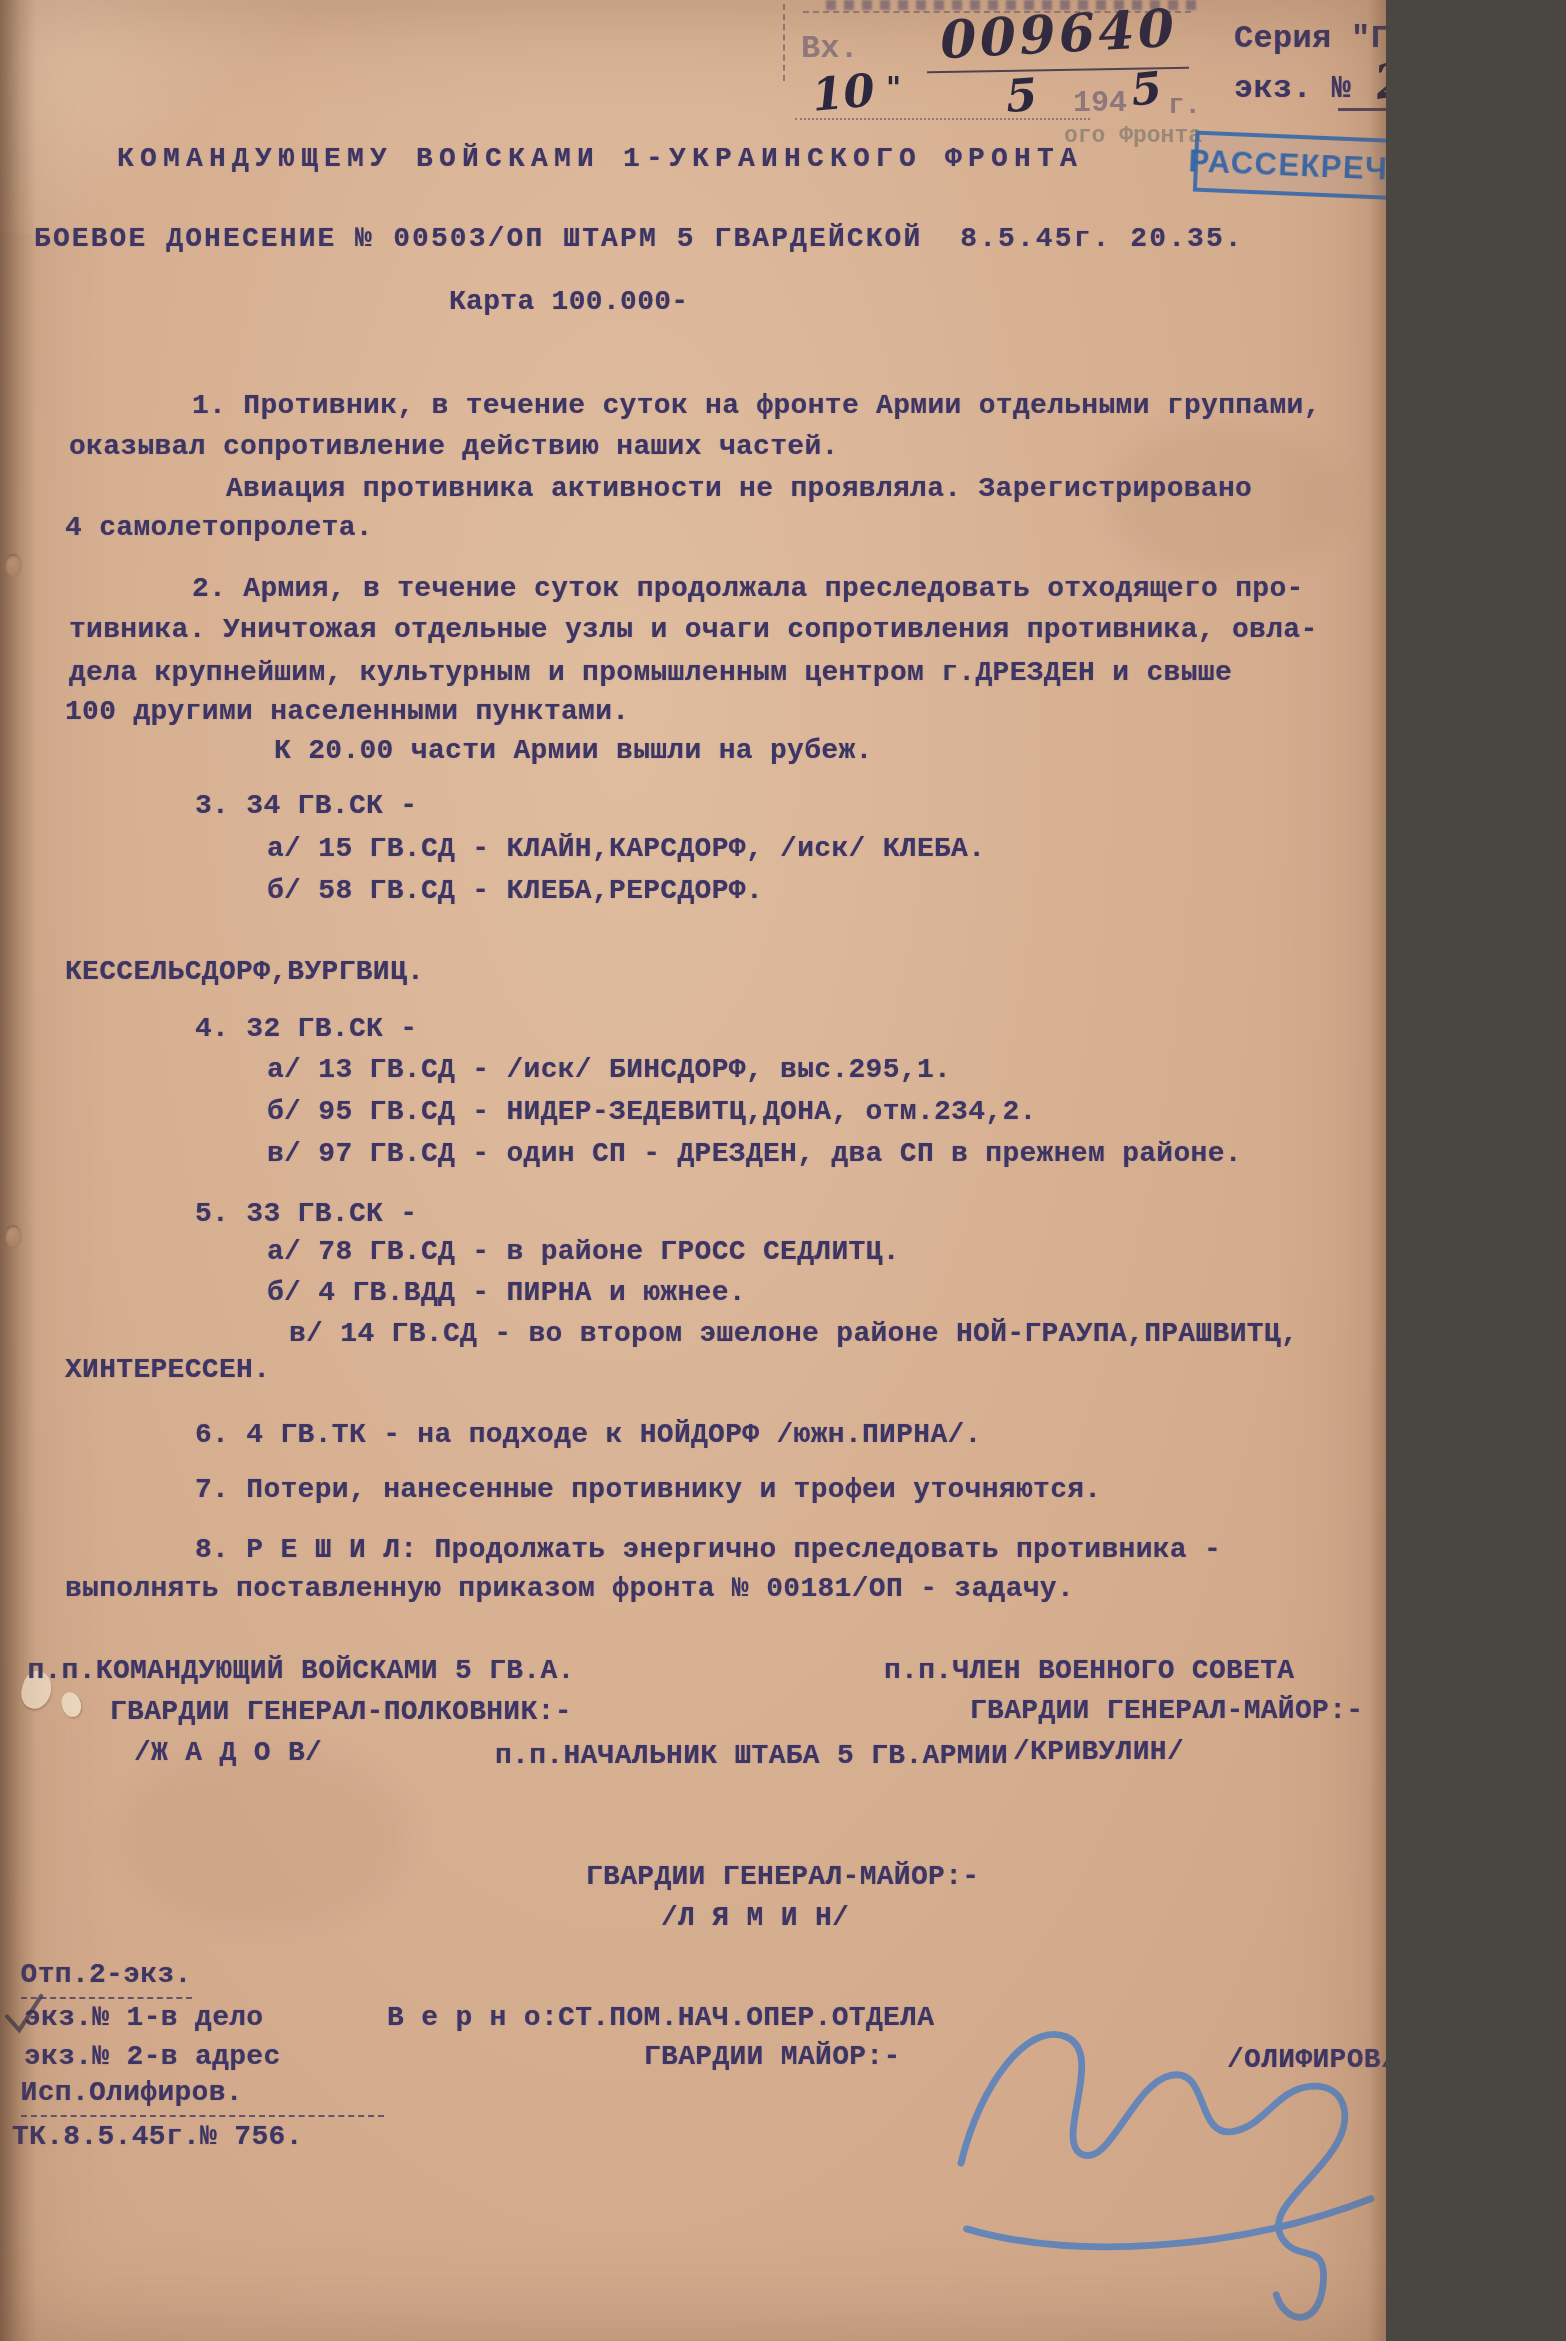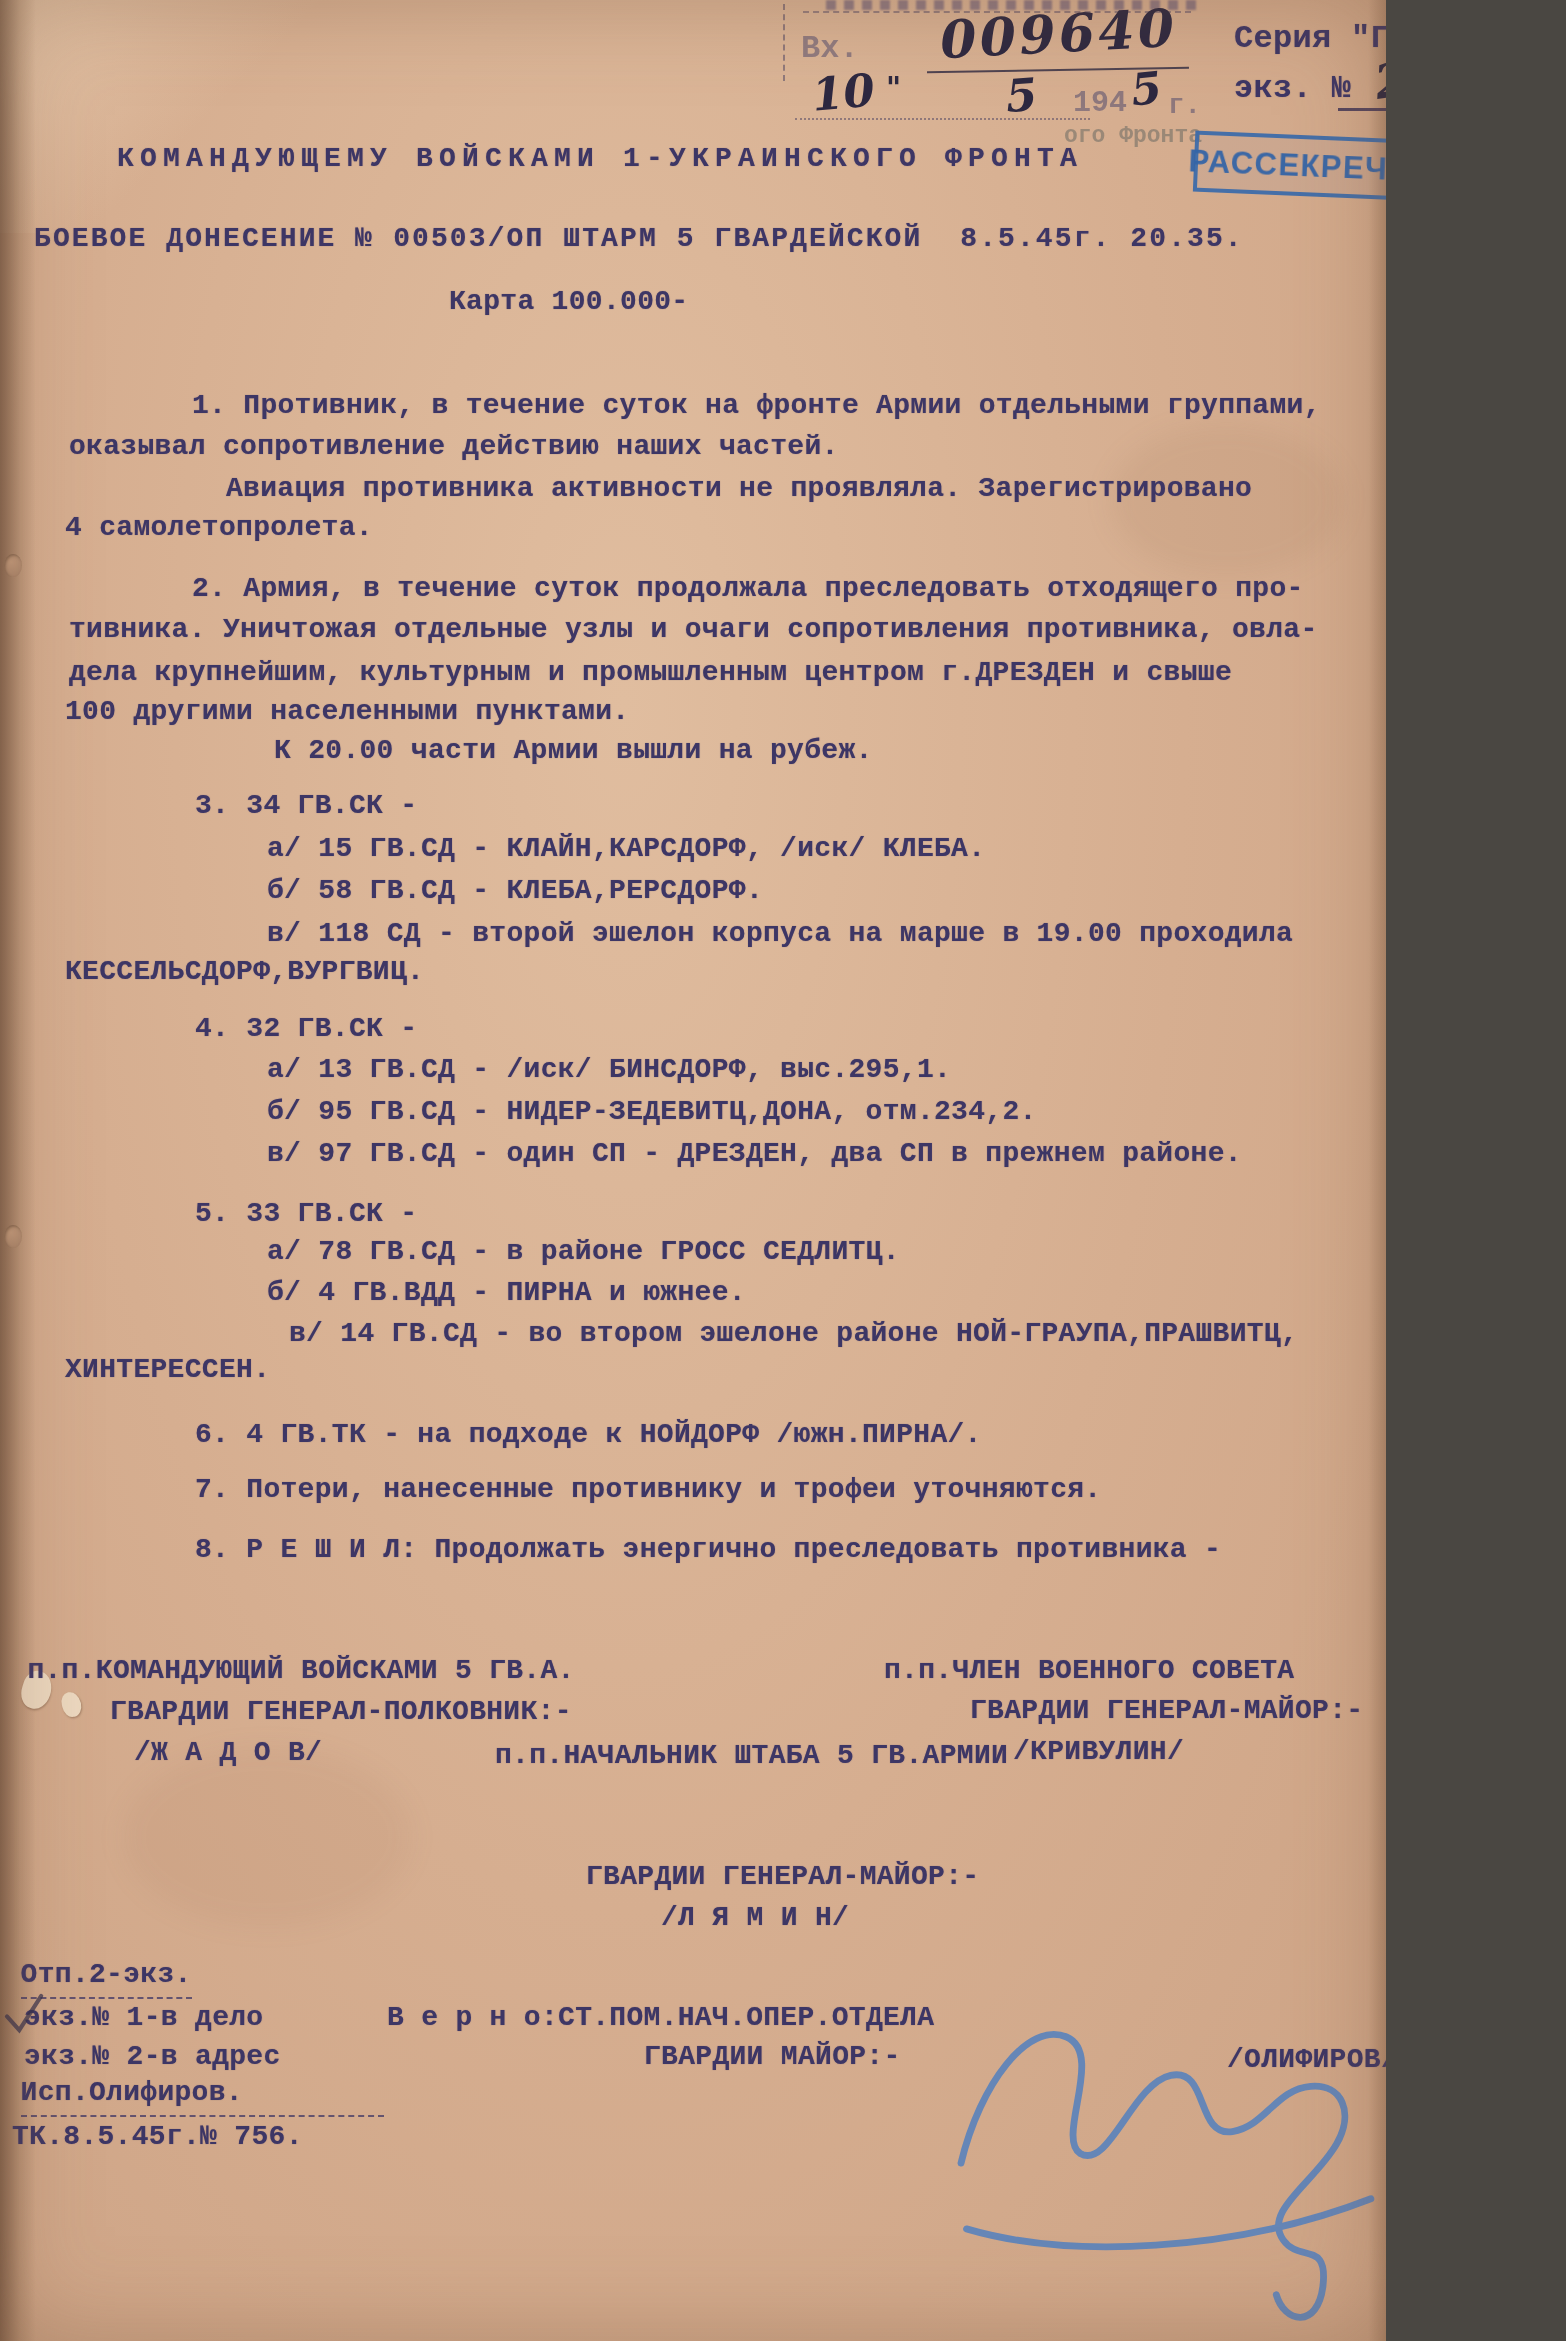--- a/index.html
+++ b/index.html
@@ -101,37 +101,37 @@
 
   <div class="tl" style="left:192px;top:571px;">2. Армия, в течение суток продолжала преследовать отходящего про-</div>
   <div class="tl" style="left:69px;top:612px;">тивника. Уничтожая отдельные узлы и очаги сопротивления противника, овла-</div>
   <div class="tl" style="left:69px;top:655px;">дела крупнейшим, культурным и промышленным центром г.ДРЕЗДЕН и свыше</div>
   <div class="tl" style="left:65px;top:694px;">100 другими населенными пунктами.</div>
   <div class="tl" style="left:274px;top:733px;">К 20.00 части Армии вышли на рубеж.</div>
 
   <div class="tl" style="left:195px;top:788px;">3. 34 ГВ.СК -</div>
   <div class="tl" style="left:267px;top:831px;">а/ 15 ГВ.СД - КЛАЙН,КАРСДОРФ, /иск/ КЛЕБА.</div>
   <div class="tl" style="left:267px;top:873px;">б/ 58 ГВ.СД - КЛЕБА,РЕРСДОРФ.</div>
-  <div class="tl" style="left:267px;top:916px;">в/ 118 СД - второй эшелон корпуса на марше в 19.00 проходила</div>
   <div class="tl" style="left:65px;top:954px;">КЕССЕЛЬСДОРФ,ВУРГВИЦ.</div>
 
   <div class="tl" style="left:195px;top:1011px;">4. 32 ГВ.СК -</div>
   <div class="tl" style="left:267px;top:1052px;">а/ 13 ГВ.СД - /иск/ БИНСДОРФ, выс.295,1.</div>
   <div class="tl" style="left:267px;top:1094px;">б/ 95 ГВ.СД - НИДЕР-ЗЕДЕВИТЦ,ДОНА, отм.234,2.</div>
   <div class="tl" style="left:267px;top:1136px;">в/ 97 ГВ.СД - один СП - ДРЕЗДЕН, два СП в прежнем районе.</div>
 
   <div class="tl" style="left:195px;top:1196px;">5. 33 ГВ.СК -</div>
   <div class="tl" style="left:267px;top:1234px;">а/ 78 ГВ.СД - в районе ГРОСС СЕДЛИТЦ.</div>
   <div class="tl" style="left:267px;top:1275px;">б/ 4 ГВ.ВДД - ПИРНА и южнее.</div>
   <div class="tl" style="left:267px;top:1316px;margin-left:22px;">в/ 14 ГВ.СД - во втором эшелоне районе НОЙ-ГРАУПА,ПРАШВИТЦ,</div>
   <div class="tl" style="left:65px;top:1352px;">ХИНТЕРЕССЕН.</div>
 
   <div class="tl" style="left:195px;top:1417px;">6. 4 ГВ.ТК - на подходе к НОЙДОРФ /южн.ПИРНА/.</div>
   <div class="tl" style="left:195px;top:1472px;">7. Потери, нанесенные противнику и трофеи уточняются.</div>
   <div class="tl" style="left:195px;top:1532px;">8. Р Е Ш И Л: Продолжать энергично преследовать противника -</div>
+  <div class="tl" style="left:65px;top:1571px;">выполнять поставленную приказом фронта № 00181/ОП - задачу.</div>
 
   <div class="tl" style="left:27.4px;top:1653px;">п.п.КОМАНДУЮЩИЙ ВОЙСКАМИ 5 ГВ.А.</div>
   <div class="tl" style="left:110px;top:1694px;">ГВАРДИИ ГЕНЕРАЛ-ПОЛКОВНИК:-</div>
   <div class="tl" style="left:134px;top:1735px;">/Ж А Д О В/</div>
 
   <div class="tl" style="left:884px;top:1653px;">п.п.ЧЛЕН ВОЕННОГО СОВЕТА</div>
   <div class="tl" style="left:970px;top:1693px;">ГВАРДИИ ГЕНЕРАЛ-МАЙОР:-</div>
   <div class="tl" style="left:1013px;top:1734px;">/КРИВУЛИН/</div>
 
   <div class="tl" style="left:495px;top:1738px;text-align:center;">п.п.НАЧАЛЬНИК ШТАБА 5 ГВ.АРМИИ</div>

